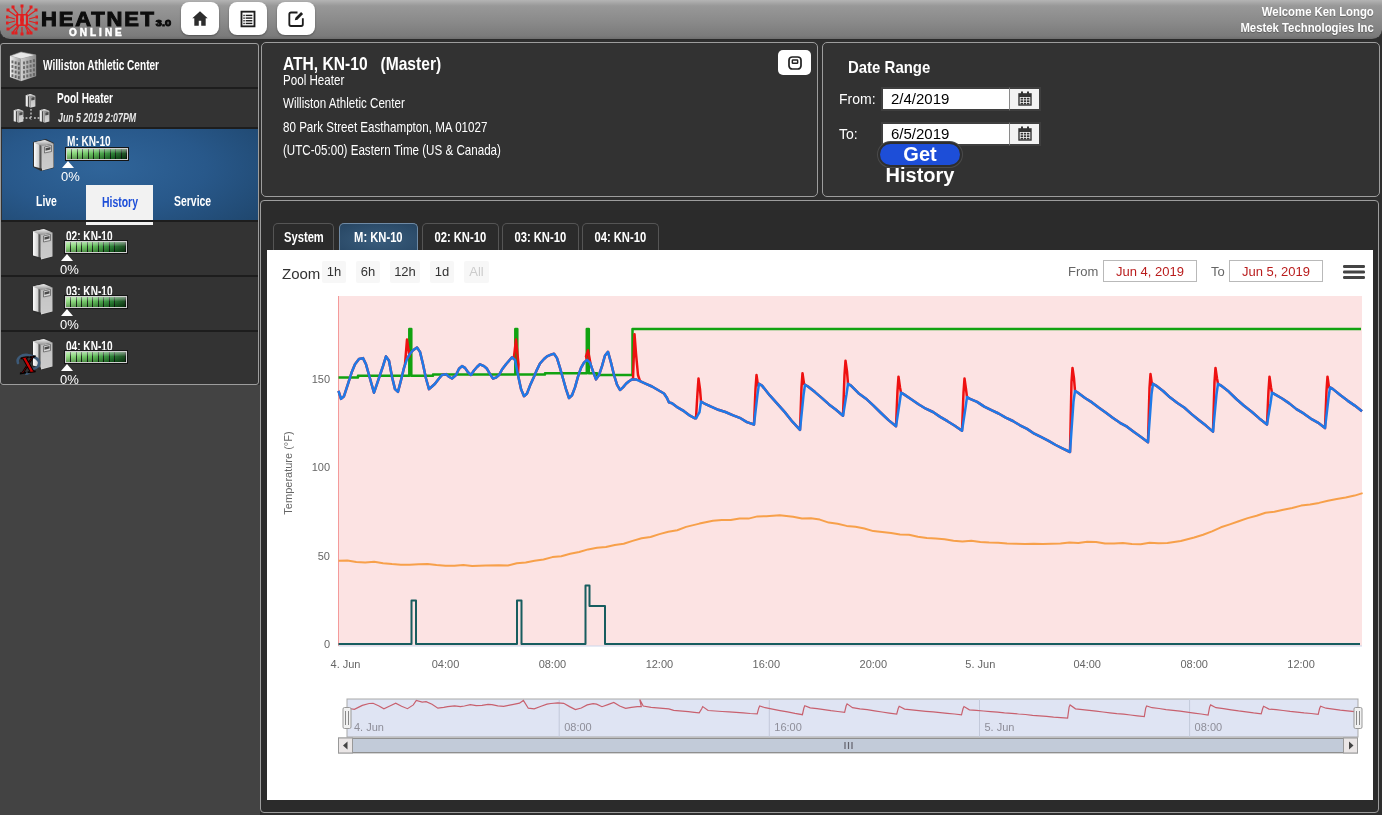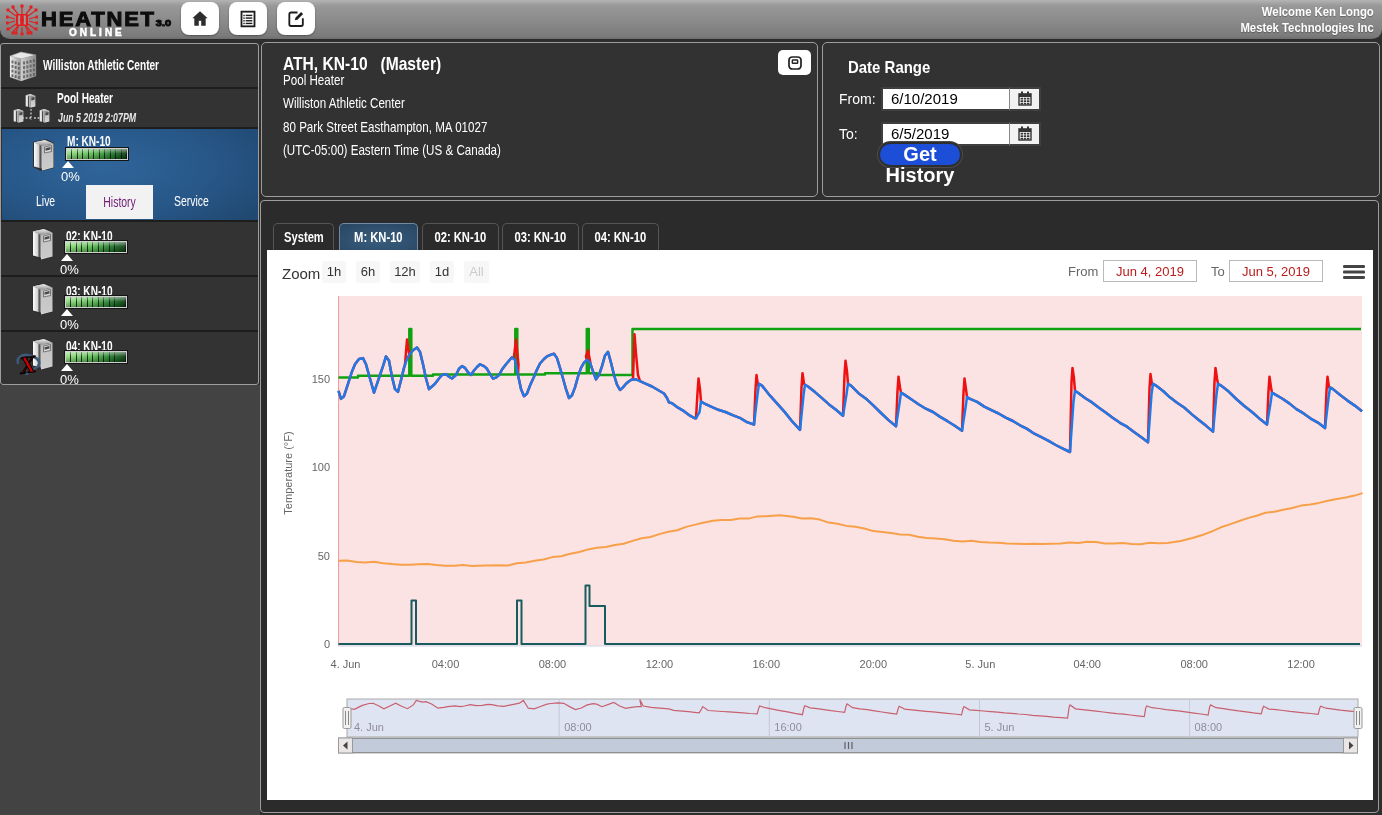--- a/index.html
+++ b/index.html
@@ -16,22 +16,22 @@
 
 #sidebar{left:0;top:43px;width:259px;height:342px;background:#333;border-radius:3px}
 .sdiv{position:absolute;left:0;width:257px;height:2px;background:#1d1d1d}
 .sname{position:absolute;font-size:14px;font-weight:bold;color:#fff;white-space:nowrap;transform:scaleX(.72);transform-origin:0 50%}
 .sdate{position:absolute;font-size:13.5px;font-weight:bold;font-style:italic;color:#e8e8e8;white-space:nowrap;transform:scaleX(.65);transform-origin:0 50%}
 #selrow{position:absolute;left:1px;top:85px;width:256px;height:91px;background:radial-gradient(ellipse 230px 95px at 100px 38px,#30659a 0%,#28588a 45%,#1d4266 100%)}
 .pbar{position:absolute;width:62px;height:12px;border:1px solid #cfcfcf;outline:1px solid #151515;background:linear-gradient(90deg,#8edc7c 0%,#57b84e 45%,#1c7a28 75%,#0b3a11 100%)}
 .pbar i{position:absolute;inset:0;display:block;background:linear-gradient(rgba(255,255,255,.5) 0%,rgba(255,255,255,.08) 45%,rgba(0,0,0,.28) 100%),repeating-linear-gradient(90deg,rgba(0,0,0,0) 0px,rgba(0,0,0,0) 4.45px,rgba(10,15,10,.9) 4.45px,rgba(10,15,10,.9) 5.45px)}
 .tri{position:absolute;width:0;height:0;border-left:6px solid transparent;border-right:6px solid transparent;border-bottom:7px solid #fff}
 .pct{position:absolute;font-size:13px;color:#fff}
-.stabs{position:absolute;left:1px;top:141px;width:256px;height:34px;color:#fff;font-size:14.5px;font-weight:normal}
-#histtab{position:absolute;left:84px;top:0;width:67px;height:34px;background:#f2f2f2;color:#701a75;text-align:center;line-height:34px}
+.stabs{position:absolute;left:1px;top:141px;width:256px;height:34px;color:#fff;font-size:14.5px;font-weight:bold}
+#histtab{position:absolute;left:84px;top:0;width:67px;height:40px;background:#f2f2f2;color:#1d4ed8;text-align:center;line-height:34px}
 
 #ath{left:261px;top:42px;width:557px;height:155px;color:#fff}
 #ath h1{font-size:19px;font-weight:bold;position:absolute;left:21px;top:10px;white-space:nowrap;transform:scaleX(.82);transform-origin:0 50%}
 #ath .line{position:absolute;left:21px;font-size:14.5px;white-space:nowrap;transform:scaleX(.8);transform-origin:0 50%}
 #athbtn{position:absolute;left:516px;top:7px;width:33px;height:25px;background:#fff;border-radius:5px}
 #dater{left:822px;top:42px;width:558px;height:155px;color:#fff}
 #dater h1{font-size:17px;font-weight:bold;position:absolute;left:25px;top:15px;transform:scaleX(.88);transform-origin:0 50%}
 .dlabel{position:absolute;left:16px;font-size:14px;color:#fff}
 .dinput{position:absolute;left:58px;width:128px;height:24px;background:#fff;border:2px solid #3f3f3f;border-right:none;font-size:15px;color:#000;padding-left:8px;line-height:20px}
 .calbtn{position:absolute;left:186px;width:32px;height:24px;background:#f2f2f2;border:2px solid #3f3f3f;border-left:1px solid #8a8a8a}
@@ -363,21 +363,21 @@
       <svg style="position:absolute;left:50%;top:50%;transform:translate(-50%,-50%)" width="16" height="16" viewBox="0 0 24 24">
         <rect x="3" y="3" width="18" height="18" rx="5" fill="none" stroke="#222" stroke-width="2.6"></rect>
         <rect x="8" y="7.5" width="8" height="5" rx="1" fill="none" stroke="#222" stroke-width="2.2"></rect>
       </svg>
     </div>
 </div>
 
 <div class="panel" id="dater">
   <h1>Date Range</h1>
   <div class="dlabel" style="top:48px">From:</div>
-  <div class="dinput" style="top:44px">6/10/2019</div>
+  <div class="dinput" style="top:44px">2/4/2019</div>
   <div class="calbtn" style="top:44px">
       <svg width="16" height="16" viewBox="0 0 16 16">
         <rect x="4" y="0.5" width="2" height="3.2" fill="#333"></rect>
         <rect x="10" y="0.5" width="2" height="3.2" fill="#333"></rect>
         <rect x="1.3" y="2.2" width="13.4" height="12.5" fill="#333"></rect>
         <rect x="2.7" y="6" width="10.6" height="7.3" fill="#f2f2f2"></rect>
         <g fill="#333">
           <rect x="3.6" y="6.8" width="2.4" height="1.7"></rect>
           <rect x="6.8" y="6.8" width="2.4" height="1.7"></rect>
           <rect x="10" y="6.8" width="2.4" height="1.7"></rect>

